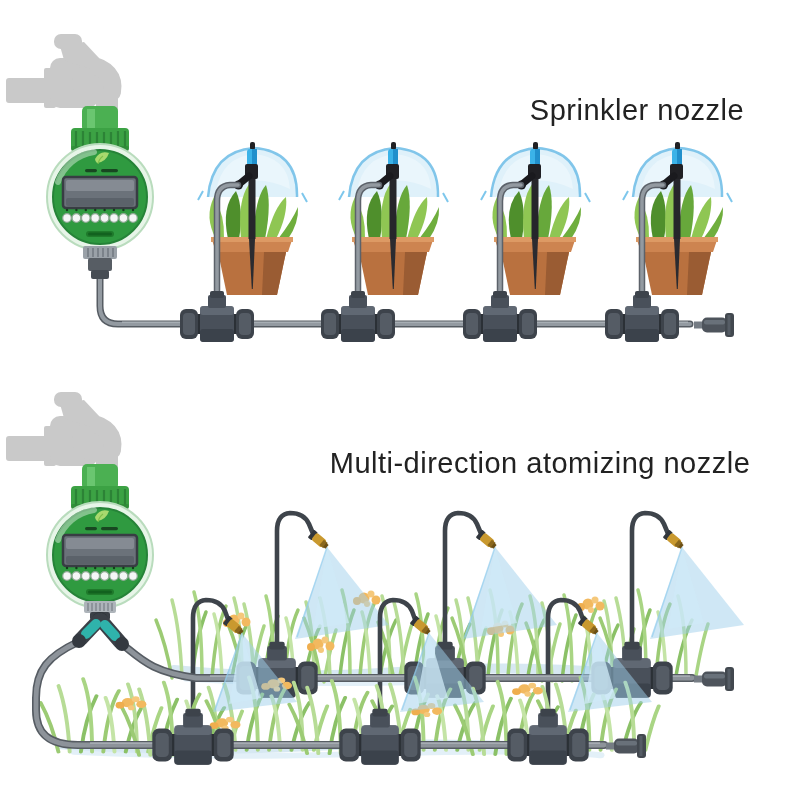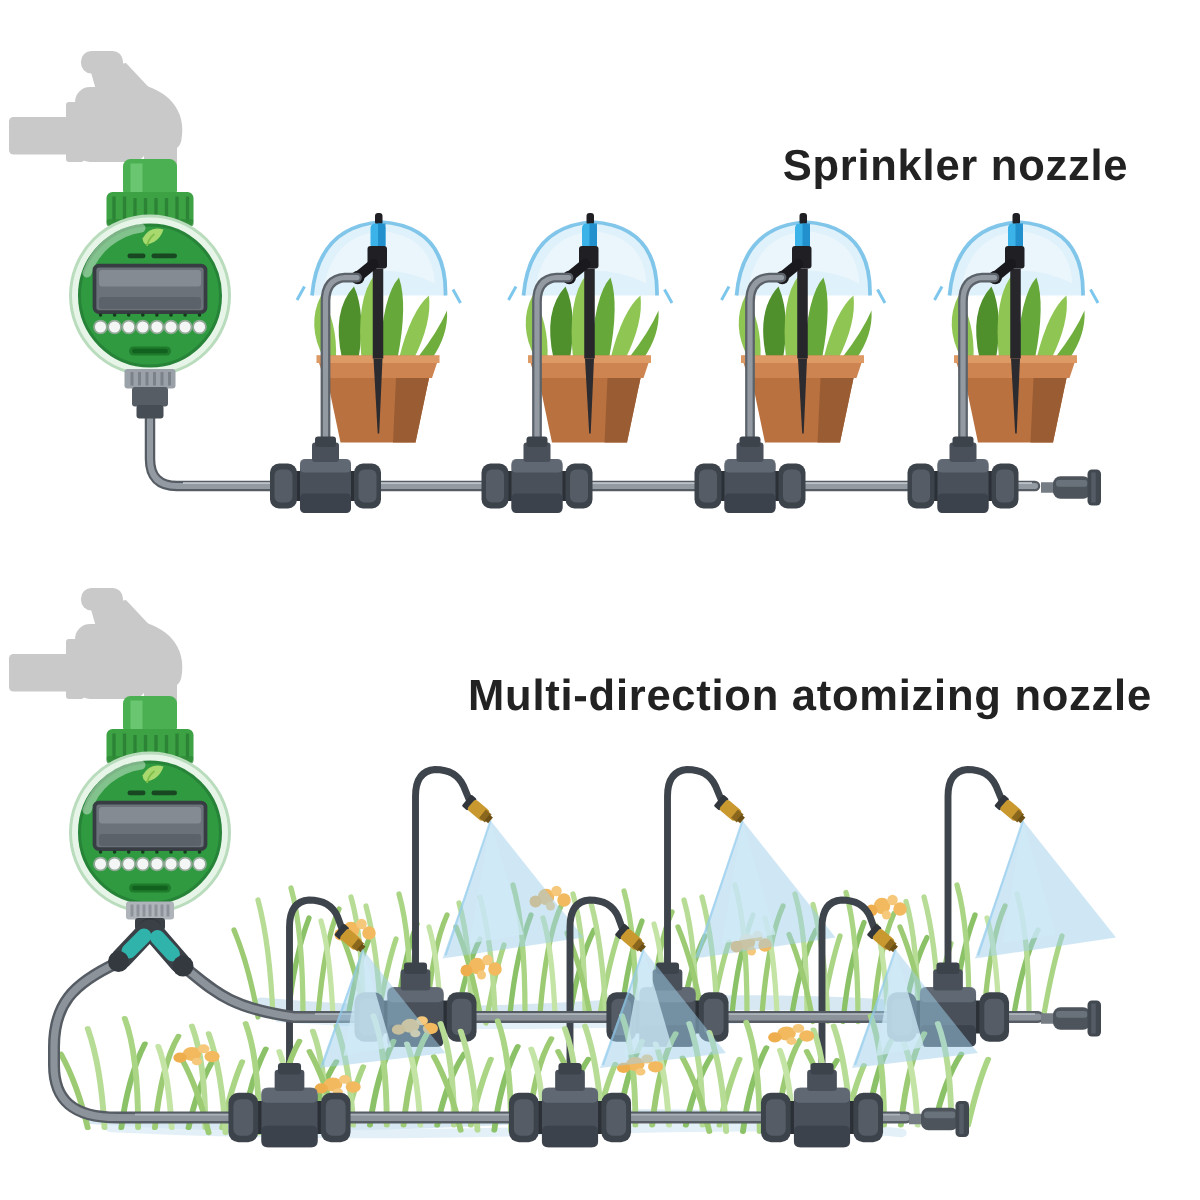--- a/index.html
+++ b/index.html
@@ -1,16 +1,16 @@
 <!DOCTYPE html>
 <html><head>
 <meta charset="utf-8">
 <style>
   html,body{margin:0;padding:0;background:#ffffff;}
-  #stage{position:relative;width:800px;height:800px;background:#ffffff;overflow:hidden;font-weight:bold;}
+  #stage{position:relative;width:800px;height:800px;background:#ffffff;overflow:hidden;}
   svg{display:block;}
   text.section-label{font-family:"Liberation Sans", sans-serif;font-size:29px;letter-spacing:0.5px;}
 </style>
 </head>
 <body>
 
 <div id="stage">
 <svg width="800" height="800" viewBox="0 0 800 800" xmlns="http://www.w3.org/2000/svg" xmlns:xlink="http://www.w3.org/1999/xlink">
 
   <defs>

